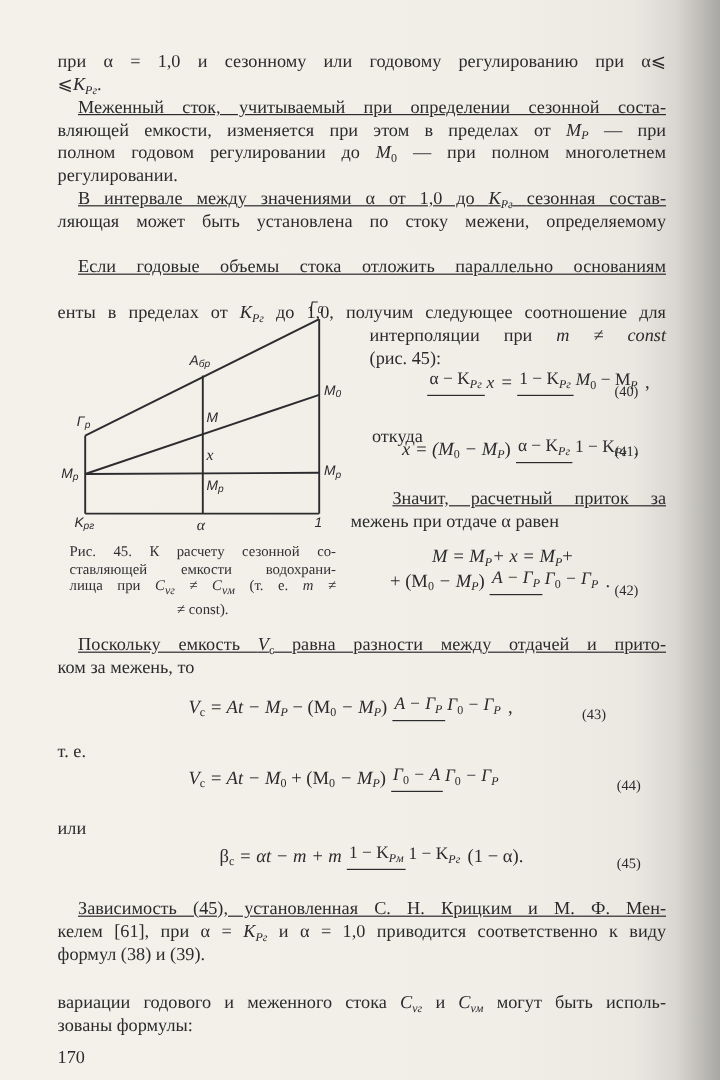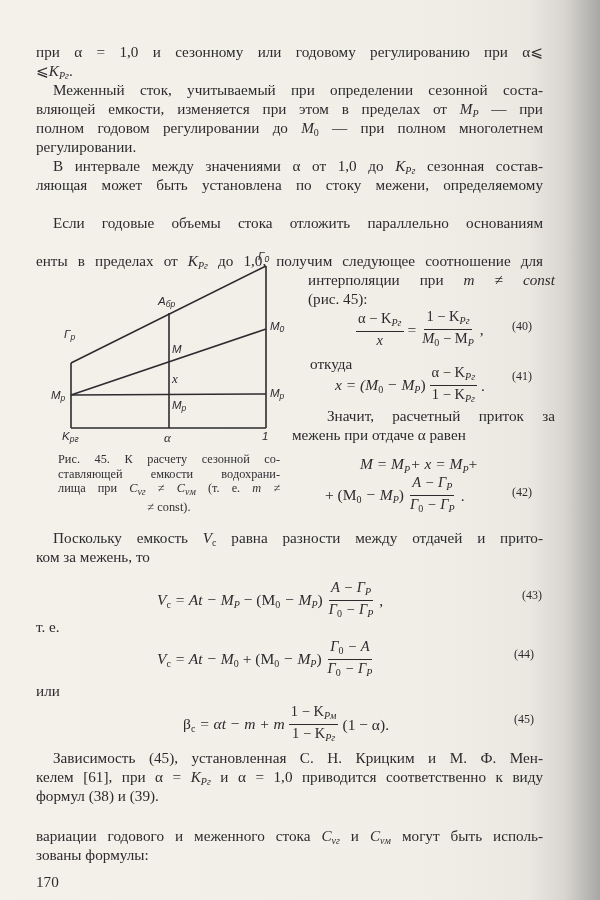--- a/index.html
+++ b/index.html
@@ -1,27 +1,27 @@
 <!DOCTYPE html>
 <html><head>
 <meta charset="utf-8">
 <style>
   html, body { margin:0; padding:0; }
   body { width:600px; height:900px; overflow:hidden; background:#f3f0ea; position:relative;
          font-family:"Liberation Serif","DejaVu Serif",serif; color:#2b2b2e; }
   .page { position:absolute; left:0; top:0; width:600px; height:900px;
           background:linear-gradient(90deg,#f4f1eb 0%,#f1eee8 70%,#ebe8e2 88%,#d9d6d1 94%,#b9b7b4 98%,#a9a7a5 100%); }
-  .line { position:absolute; left:36px; width:507px; font-size:15.2px; line-height:19px; white-space:nowrap; }
+  .line { position:absolute; left:48px; width:507px; font-size:15.2px; line-height:19px; white-space:nowrap; }
   .just { text-align:justify; text-align-last:justify; }
-  .ind { padding-left:17px; box-sizing:border-box; }
+  .ind { padding-left:17px; box-sizing:border-box;text-decoration:underline; }
   i { font-style:italic; }
   sub { font-size:10px; vertical-align:-3px; font-style:italic;margin-top:12px; }
   sub.up { font-style:normal; }
   .eqn { position:absolute; font-size:15.5px; white-space:nowrap; display:flex; align-items:center; }
-  .frac { display:inline-flex; flex-direction:column; align-items:center; vertical-align:middle; margin:0 4px; }
+  .frac { display:inline-flex; flex-direction:row; align-items:center; vertical-align:middle; margin:0 4px; }
   .frac .num { padding:0 2px; border-bottom:1px solid #2b2b2e; line-height:17px; font-size:14.5px; }
   .frac .den { padding:0 2px; line-height:17px; font-size:14.5px; }
   .eqno { position:absolute; font-size:12px; }
   .caption { position:absolute; left:58px; width:222px; font-size:12.3px; line-height:14.5px; color:#303034; }
   .caption .cl { display:block; text-align:justify; text-align-last:justify; white-space:nowrap; }
   .caption .cc { display:block; text-align:center; }
   .dlabel { position:absolute; font-family:Liberation Sans, sans-serif; font-style:italic; font-size:11.5px; color:#2a2a2e; }
   .dlabel sub { font-size:8.5px; vertical-align:-2px; }
   svg line { stroke:#2c2c2f; stroke-width:1.6; }
 </style>
@@ -52,21 +52,21 @@
     <line x1="169" y1="313" x2="169" y2="428"></line>
     <line x1="71" y1="428" x2="266" y2="428"></line>
     <line x1="71" y1="363" x2="266" y2="266"></line>
     <line x1="71" y1="395" x2="266" y2="329"></line>
     <line x1="71" y1="395" x2="266" y2="394"></line>
   </svg>
 
   <span class="dlabel" style="left:258px; top:250px"><span>Γ</span><sub>0</sub></span>
   <span class="dlabel" style="left:158px; top:295px"><span>A</span><sub>бр</sub></span>
   <span class="dlabel" style="left:270px; top:320px"><span>M</span><sub>0</sub></span>
-  <span class="dlabel" style="left:64px; top:328px"><span>Γ</span><sub>р</sub></span>
+  <span class="dlabel" style="left:64px; top:346px"><span>Γ</span><sub>р</sub></span>
   <span class="dlabel" style="left:172px; top:343px"><span>M</span></span>
   <span class="dlabel" style="left:172px; top:371px; font-family:'Liberation Serif',serif; font-size:13px"><span>x</span></span>
   <span class="dlabel" style="left:51px; top:389px"><span>M</span><sub>р</sub></span>
   <span class="dlabel" style="left:172px; top:399px"><span>M</span><sub>р</sub></span>
   <span class="dlabel" style="left:270px; top:387px"><span>M</span><sub>р</sub></span>
   <span class="dlabel" style="left:62px; top:430px"><span>K</span><sub>рг</sub></span>
   <span class="dlabel" style="left:164px; top:430px; font-family:'Liberation Serif',serif; font-size:13px"><span>α</span></span>
   <span class="dlabel" style="left:262px; top:430px"><span>1</span></span>
 
   <div class="caption" style="top:452px">
@@ -126,21 +126,21 @@
   <div class="line" style="top:547px"><span>ком за межень, то</span></div>
 
   <div class="eqn" style="left:157px; top:579px">
     <span><i>V</i><sub class="up">c</sub><i> = At − M</i><sub>P</sub><span> − (M</span><sub class="up">0</sub><i> − M</i><sub>P</sub><span>)</span></span>
     <span class="frac">
         <span class="num"><i>A − Γ</i><sub>P</sub></span>
         <span class="den"><i>Γ</i><sub class="up">0</sub><i> − Γ</i><sub>P</sub></span>
       </span>
     <span>,</span>
   </div>
-  <span class="eqno" style="left:522px; top:588px">(43)</span>
+  <span class="eqno" style="left:485px; top:588px">(43)</span>
 
   <div class="line" style="top:617px"><span>т. е.</span></div>
 
   <div class="eqn" style="left:157px; top:638px">
     <span><i>V</i><sub class="up">c</sub><i> = At − M</i><sub class="up">0</sub><span> + (M</span><sub class="up">0</sub><i> − M</i><sub>P</sub><span>)</span></span>
     <span class="frac">
         <span class="num"><i>Γ</i><sub class="up">0</sub><i> − A</i></span>
         <span class="den"><i>Γ</i><sub class="up">0</sub><i> − Γ</i><sub>P</sub></span>
       </span>
   </div>

